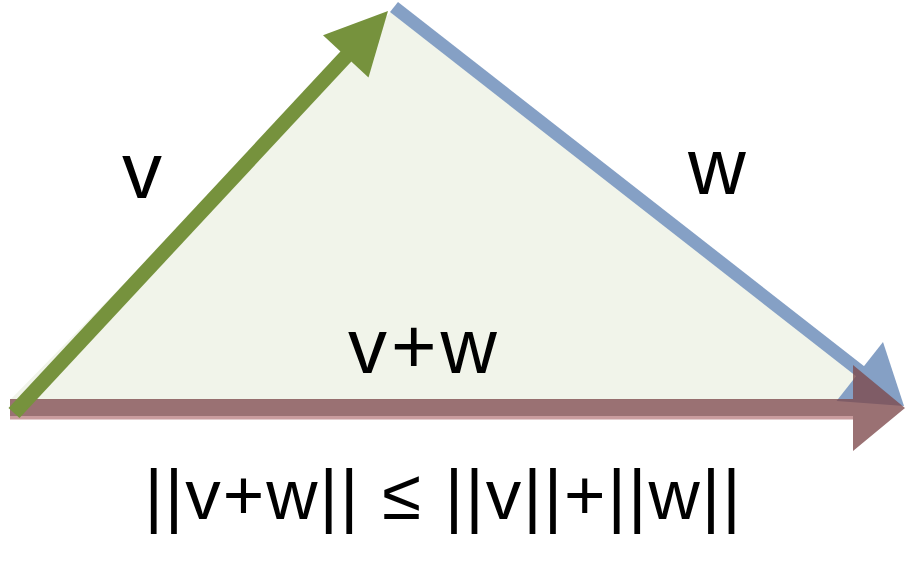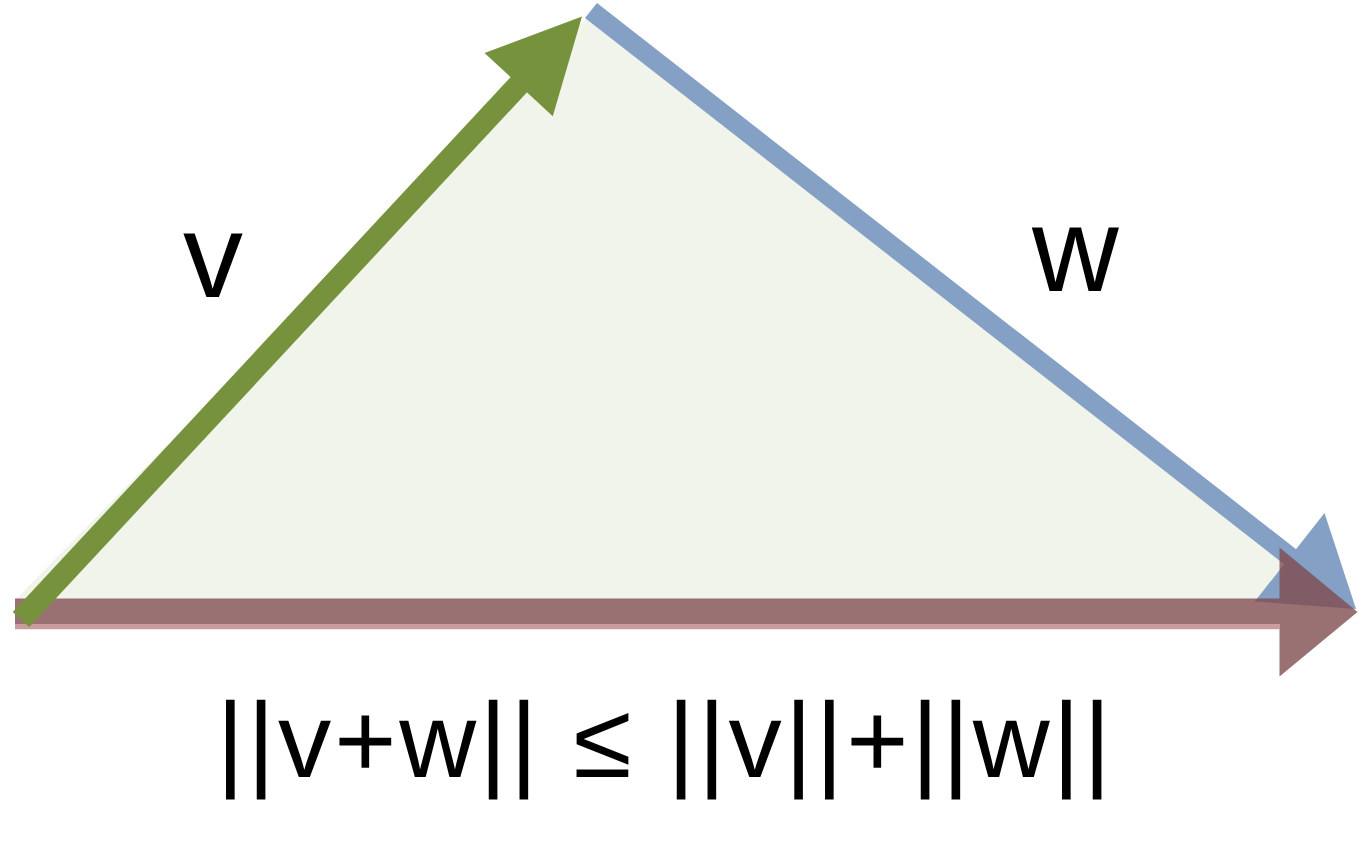--- a/index.html
+++ b/index.html
@@ -62,16 +62,17 @@
     <g fill="#76923d">
       <polygon points="19.5,418 356.5,56 345.5,46 8.5,408"></polygon>
       <polygon points="388,11 368.5,77.5 323,35.3"></polygon>
     </g>
   </svg>
 
   <div class="label label-v">v</div>
 
   <div class="label label-w">w</div>
 
+  <div class="label label-sum">v+w</div>
 
   <div class="formula">||v+w|| ≤ ||v||+||w||</div>
 
 </div>
 
 </body></html>

